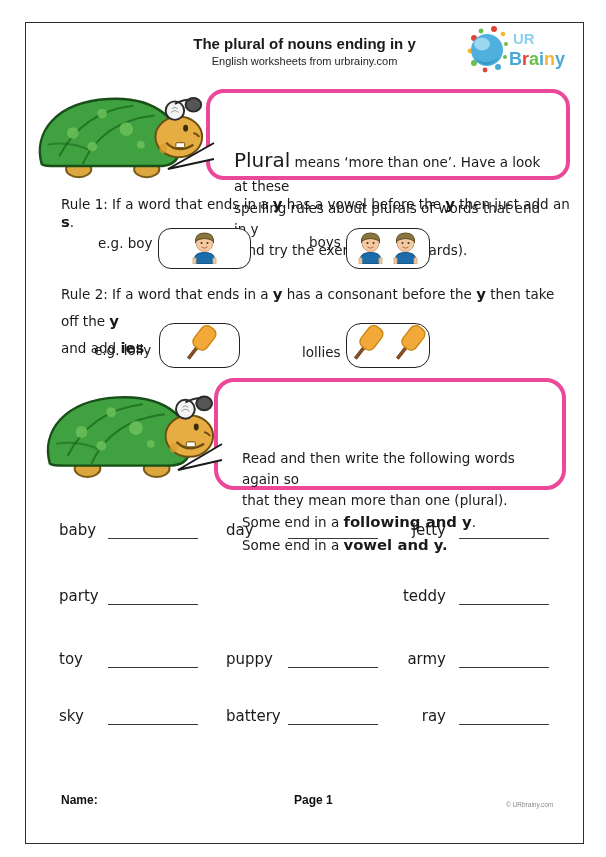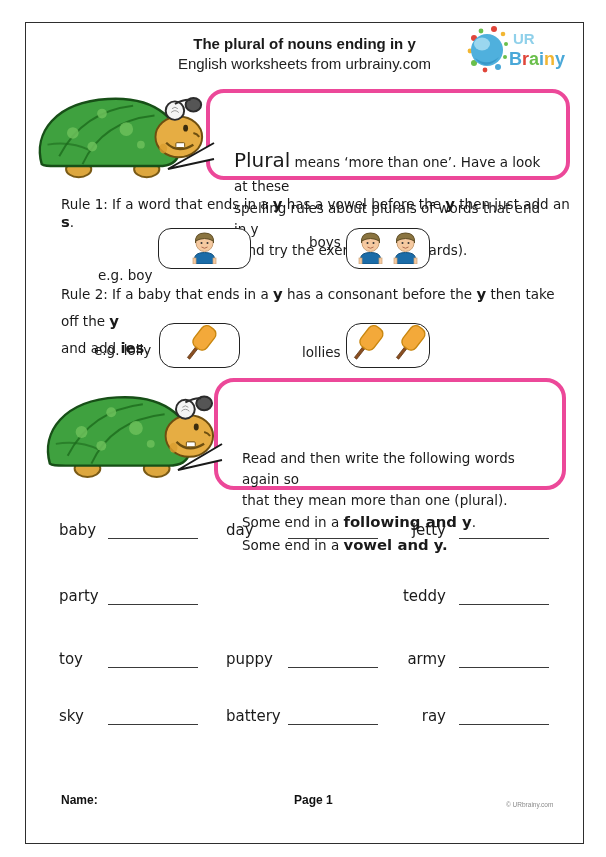--- a/index.html
+++ b/index.html
@@ -12,21 +12,21 @@
     position:absolute; left:25px; top:22px; width:559px; height:822px;
     border:1.5px solid #2e2e2e; background:#fff;
   }
   
   .hdr-title {
     position:absolute; left:0; top:12px; width:100%; text-align:center;
     font-family:"Liberation Sans", sans-serif; font-size:15px; font-weight:600; color:#1a1a1a;
   }
   .hdr-sub {
     position:absolute; left:0; top:32px; width:100%; text-align:center;
-    font-family:"Liberation Sans", sans-serif; font-size:15px; color:#222;
+    font-family:"Liberation Sans", sans-serif; font-size:11px; color:#222;
   }
   .logo { position:absolute; right:6px; top:2px; width:112px; height:52px; }
   
   .turtle-slot { position:absolute; }
   .turtle1 { left:6px; top:62px; width:175px; height:95px; }
   .turtle2 { left:14px; top:360px; width:178px; height:97px; }
   
   .bubble {
     position:absolute; background:#fff; border:4px solid #ec4899; border-radius:18px;
     font-size:13.5px; line-height:1.58; white-space:pre-line;
@@ -45,21 +45,21 @@
   
   .ex-label { position:absolute; font-size:13.5px; }
   .ex-box {
     position:absolute; border:1.6px solid #222; border-radius:13px; background:#fff;
     display:flex; align-items:flex-end; justify-content:center; gap:8px; overflow:hidden;
   }
   .box-boy    { left:132px; top:205px; width:93px; height:41px; }
   .box-boys   { left:320px; top:205px; width:84px; height:41px; }
   .box-lolly  { left:133px; top:300px; width:81px; height:45px; border-radius:15px; align-items:center; }
   .box-lollies{ left:320px; top:300px; width:84px; height:45px; border-radius:15px; align-items:center; gap:2px; }
-  .lbl-boy    { left:72px;  top:212px;margin-top:32px; }
+  .lbl-boy    { left:72px;  top:212px; }
   .lbl-boys   { left:283px; top:211px; }
   .lbl-lolly  { left:68px;  top:319px; }
   .lbl-lollies{ left:276px; top:321px; }
   
   .word-grid { position:absolute; left:0; top:0; width:100%; height:100%; pointer-events:none; }
   .word-row { position:absolute; left:0; width:100%; height:30px; }
   .row1{ top:496px; } .row2{ top:562px; } .row3{ top:625px; } .row4{ top:682px; }
   .word-cell { position:absolute; top:0; display:flex; align-items:baseline; font-size:15px; pointer-events:auto; }
   .word-cell .word { display:inline-block; }
   .c1 { left:33px;justify-content:center; }  .c1 .word { width:49px; text-align:left; }
@@ -173,21 +173,21 @@
   <path d="M4,12 Q3,2 13,2 Q23,2 22,12 L22,10 Q13,5 4,10 Z" fill="#8a7440" stroke="#5f4d25" stroke-width="1"></path>
   <circle cx="10" cy="12" r="1" fill="#333"></circle>
           <circle cx="16" cy="12" r="1" fill="#333"></circle>
   <path d="M10,16 Q13,18.5 16,16" fill="none" stroke="#b06c4f" stroke-width="1"></path>
   <path d="M3,33 L3,28 Q3,21.5 13,21.5 Q23,21.5 23,28 L23,33 Z" fill="#1b6ca8" stroke="#11507e" stroke-width="1"></path>
   <rect x="1.5" y="27" width="3" height="6" fill="#f5c9a0" stroke="#caa177" stroke-width="0.7"></rect>
   <rect x="21.5" y="27" width="3" height="6" fill="#f5c9a0" stroke="#caa177" stroke-width="0.7"></rect>
 </svg></span>
   </div>
 
-  <div class="rule rule2"><span>Rule 2: If a baby that ends in a </span><span class="seg-b">y</span><span> has a consonant before the </span><span class="seg-b">y</span><span> then take off the </span><span class="seg-b">y</span><span>
+  <div class="rule rule2"><span>Rule 2: If a word that ends in a </span><span class="seg-b">y</span><span> has a consonant before the </span><span class="seg-b">y</span><span> then take off the </span><span class="seg-b">y</span><span>
 and add </span><span class="seg-b">ies</span><span>.</span></div>
 
   <div class="ex-label lbl-lolly">e.g. lolly</div>
   <div class="ex-box box-lolly">
     <span class="lolly-slot">
 <svg width="40" height="41" viewBox="0 0 44 46">
   <g transform="rotate(38 22 23)">
     <rect x="20.5" y="26" width="3.2" height="18" fill="#8a4f21" stroke="#5f3413" stroke-width="0.8"></rect>
     <rect x="13" y="1" width="18" height="28" rx="7" fill="#f3a93a" stroke="#c8860f" stroke-width="1.5"></rect>
   </g>

